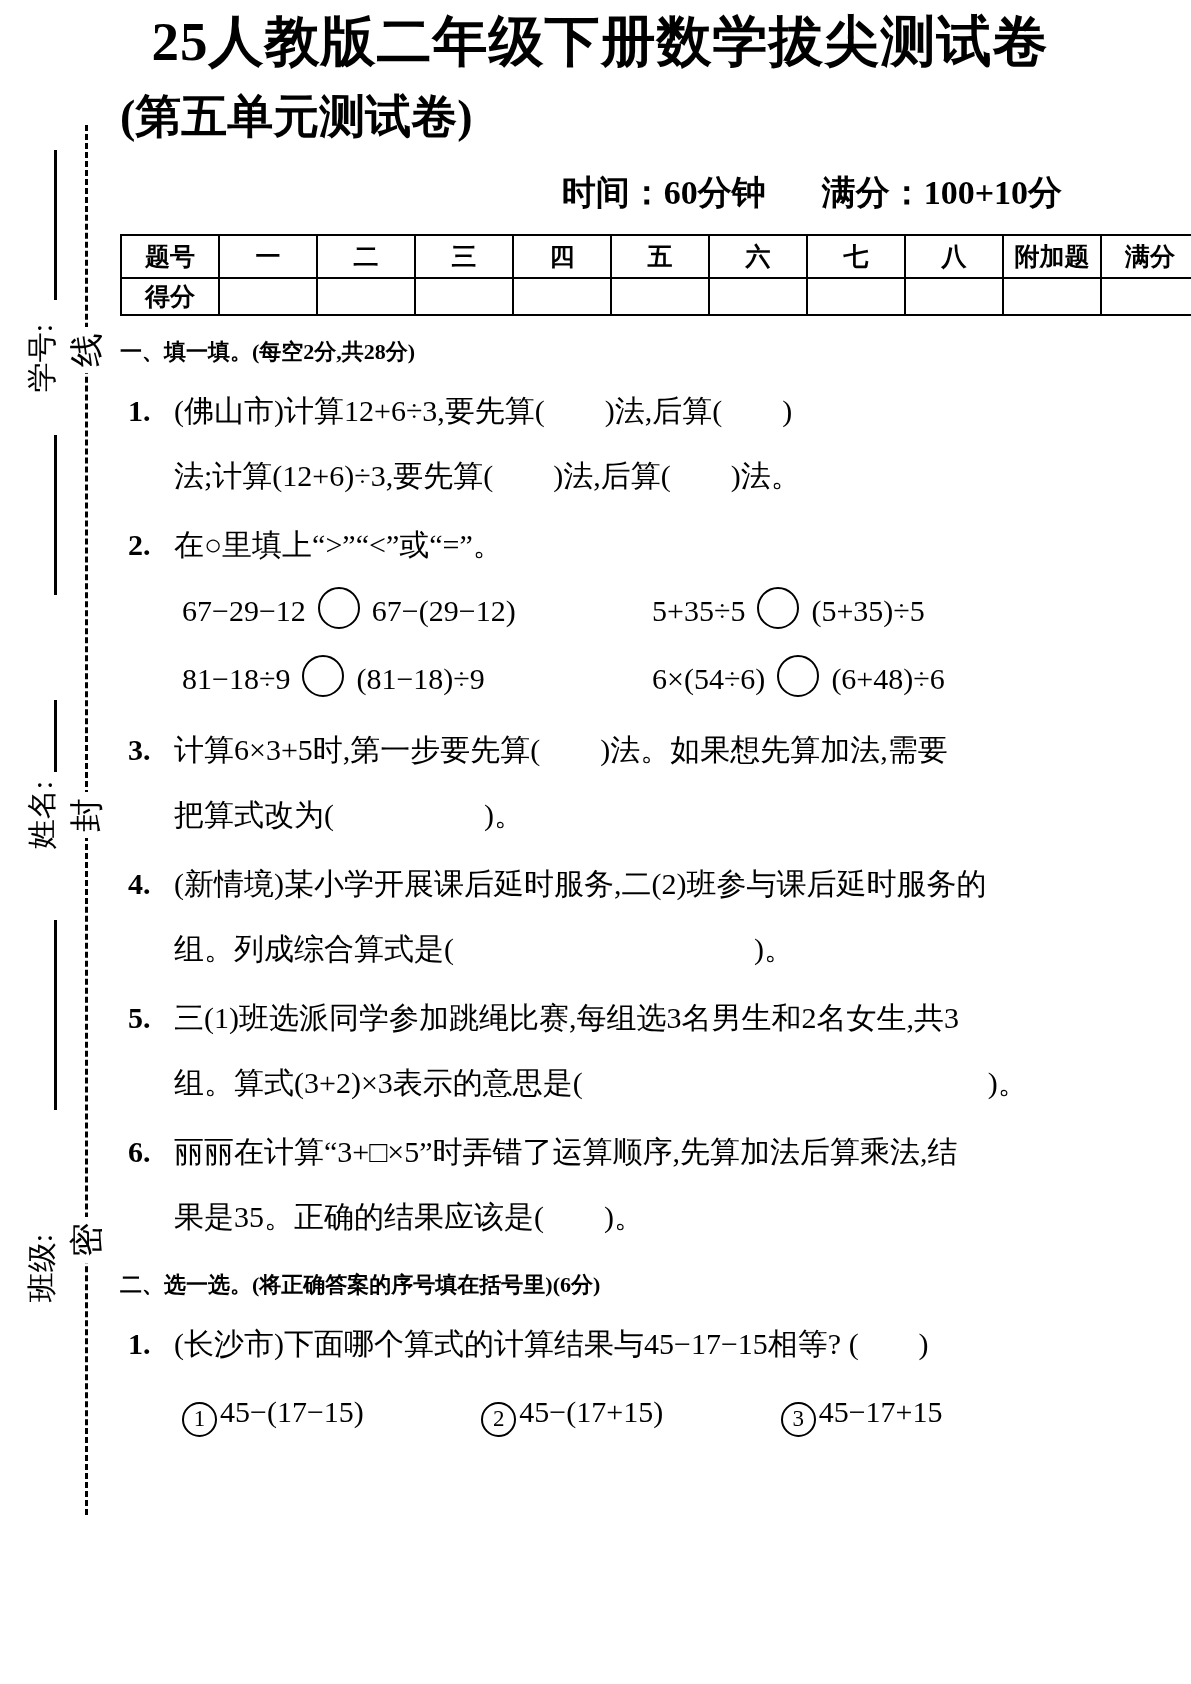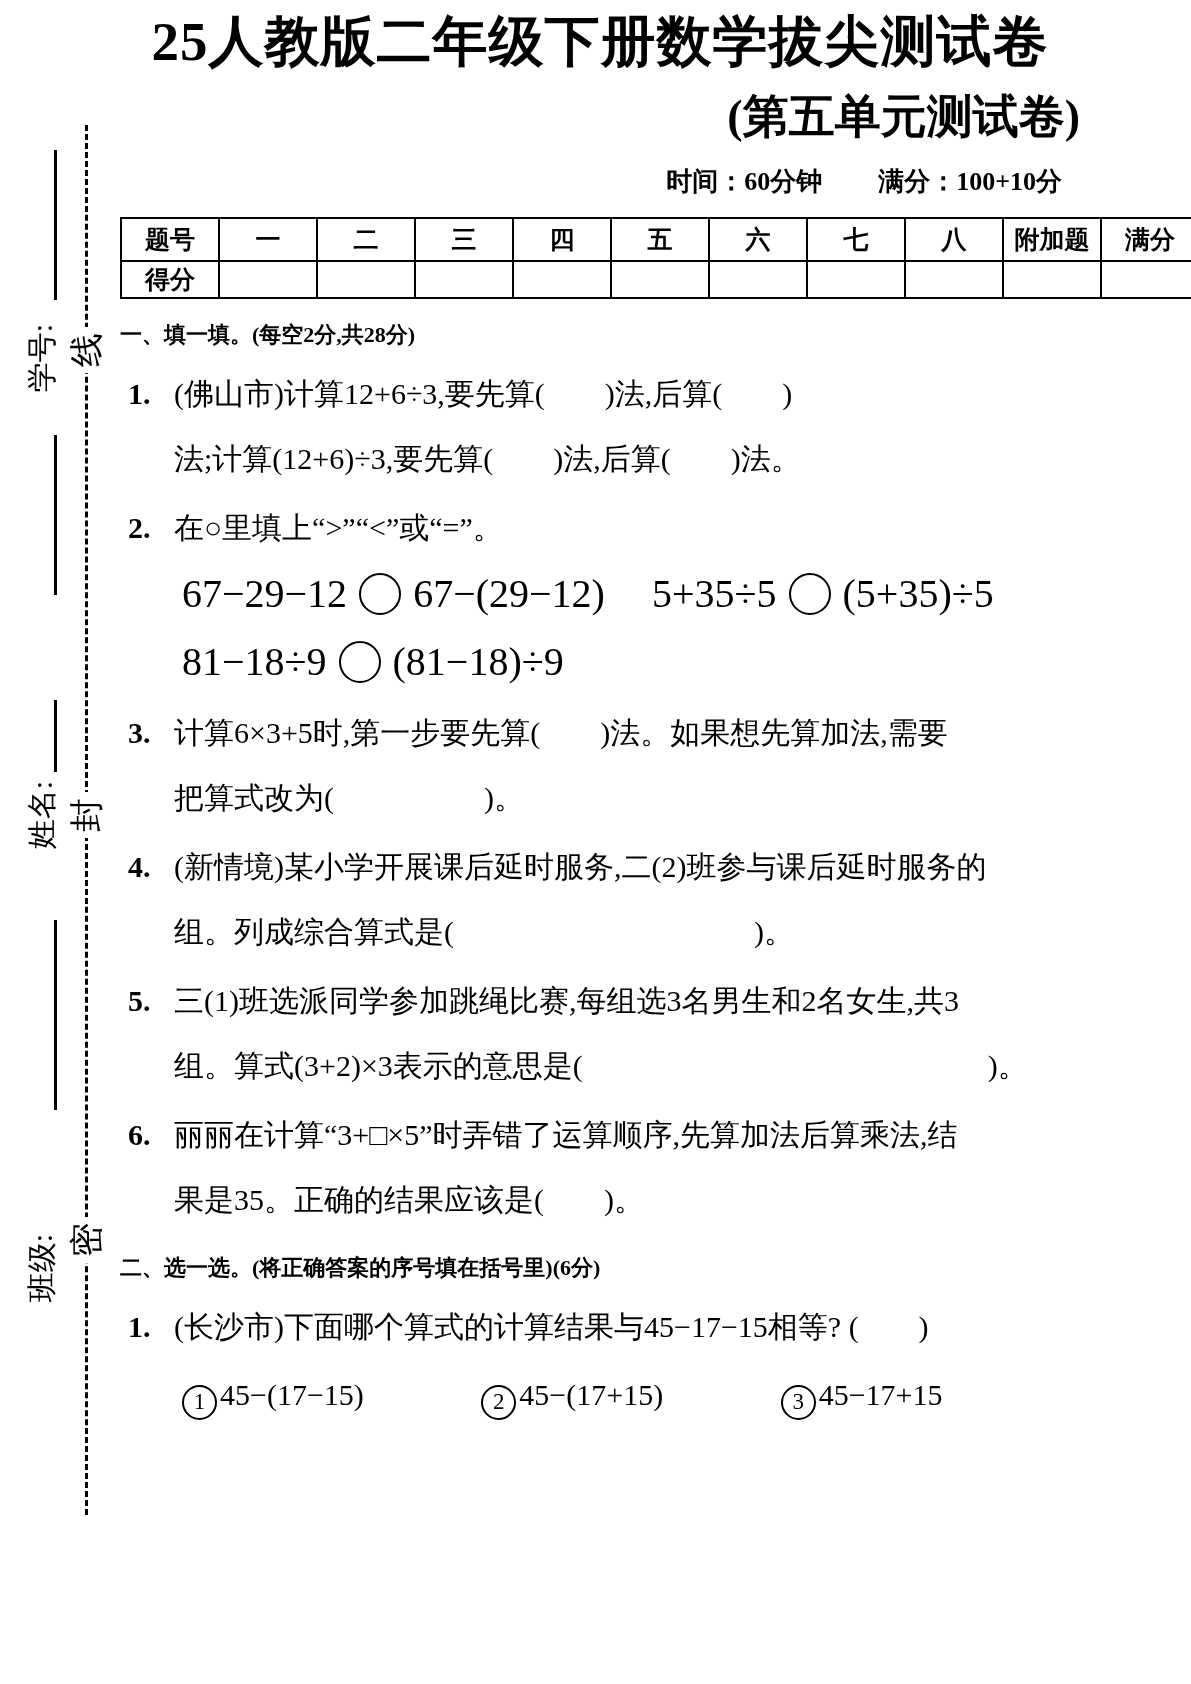--- a/index.html
+++ b/index.html
@@ -11,32 +11,32 @@
              background:#fff;font-size:34px;transform:rotate(-90deg);}
   .sc1{top:327px}.sc2{top:792px}.sc3{top:1217px}
   .field-line{position:absolute;left:54px;width:0;border-left:3px solid #000;}
   .fl1{top:150px;height:150px}.fl2{top:435px;height:160px}.fl3{top:700px;height:72px}.fl4{top:920px;height:190px}
   .field-label{position:absolute;left:-18px;width:120px;height:40px;line-height:40px;text-align:center;
                font-size:30px;transform:rotate(-90deg);}
   .lb1{top:338px}.lb2{top:795px}.lb3{top:1248px}
   
   .content{position:absolute;left:120px;top:9px;width:960px;}
   .title1{font-size:55px;font-weight:900;text-align:center;letter-spacing:1px;line-height:66px;}
-  .title2{font-size:46px;font-weight:900;text-align:right;margin-top:14px;line-height:56px;}
-  .info{margin-top:19px;text-align:right;font-size:26px;padding-right:18px;font-weight:bold;}
+  .title2{font-size:46px;font-weight:900;text-align:left;margin-top:14px;line-height:56px;}
+  .info{margin-top:25px;text-align:right;font-size:34px;padding-right:18px;font-weight:bold;}
   .info .gap{display:inline-block;width:56px;}
   .score-table{border-collapse:collapse;margin-top:18px;table-layout:fixed;width:1080px;}
   .score-table td{border:2px solid #000;text-align:center;font-size:25px;font-weight:bold;padding:0;}
   .score-table tr.hdr{height:43px;}
   .score-table tr.scr{height:37px;}
   .sec-heading{margin-top:14px;font-size:22px;font-weight:bold;line-height:44px;white-space:pre;}
   .q-line{line-height:65px;font-size:30px;white-space:pre;padding-left:8px;}
   .q-start{margin-top:4px;}
   .q-num{display:inline-block;width:46px;font-weight:bold;}
-  .cmp-row{display:flex;padding-left:62px;line-height:68px;font-size:40px;white-space:pre;}
+  .cmp-row{display:flex;padding-left:62px;line-height:68px;font-size:30px;white-space:pre;}
   .cmp-group{}
   .cmp-group.lft{width:470px;}
   .cmp-circle{display:inline-block;width:38px;height:38px;border:2px solid #000;border-radius:50%;
               margin:0 12px;vertical-align:-8px;}
   .options{display:flex;padding-left:62px;line-height:68px;font-size:30px;white-space:pre;margin-top:2px;justify-content:center;}
   .option{width:300px;}
   .opt-marker{display:inline-block;width:31px;height:31px;border:2px solid #000;border-radius:50%;
               text-align:center;line-height:29px;font-size:23px;margin-right:3px;vertical-align:-4px;
               font-family:"Liberation Serif",serif;}
 </style>
@@ -98,21 +98,21 @@
       </table>
 
     <div class="sec-heading">一、填一填。(每空2分,共28分)</div>
 
     <div class="q-line q-start"><span class="q-num">1.</span><span class="q-text">(佛山市)计算12+6÷3,要先算(        )法,后算(        )</span></div>
     <div class="q-line"><span class="q-num"></span><span class="q-text">法;计算(12+6)÷3,要先算(        )法,后算(        )法。</span></div>
 
     <div class="q-line q-start"><span class="q-num">2.</span><span class="q-text">在○里填上“&gt;”“&lt;”或“=”。</span></div>
     <div id="cmp-rows">
         <div class="cmp-row"><span class="cmp-group lft"><span>67−29−12</span><span class="cmp-circle"></span><span>67−(29−12)</span></span><span class="cmp-group rgt"><span>5+35÷5</span><span class="cmp-circle"></span><span>(5+35)÷5</span></span></div>
-        <div class="cmp-row"><span class="cmp-group lft"><span>81−18÷9</span><span class="cmp-circle"></span><span>(81−18)÷9</span></span></div>
+        <div class="cmp-row"><span class="cmp-group lft"><span>81−18÷9</span><span class="cmp-circle"></span><span>(81−18)÷9</span></span><span class="cmp-group rgt"><span>6×(54÷6)</span><span class="cmp-circle"></span><span>(6+48)÷6</span></span></div>
       </div>
 
     <div class="q-line q-start"><span class="q-num">3.</span><span class="q-text">计算6×3+5时,第一步要先算(        )法。如果想先算加法,需要</span></div>
     <div class="q-line"><span class="q-num"></span><span class="q-text">把算式改为(                    )。</span></div>
 
     <div class="q-line q-start"><span class="q-num">4.</span><span class="q-text">(新情境)某小学开展课后延时服务,二(2)班参与课后延时服务的</span></div>
     <div class="q-line"><span class="q-num"></span><span class="q-text">组。列成综合算式是(                                        )。</span></div>
 
     <div class="q-line q-start"><span class="q-num">5.</span><span class="q-text">三(1)班选派同学参加跳绳比赛,每组选3名男生和2名女生,共3</span></div>
     <div class="q-line"><span class="q-num"></span><span class="q-text">组。算式(3+2)×3表示的意思是(                                                      )。</span></div>

